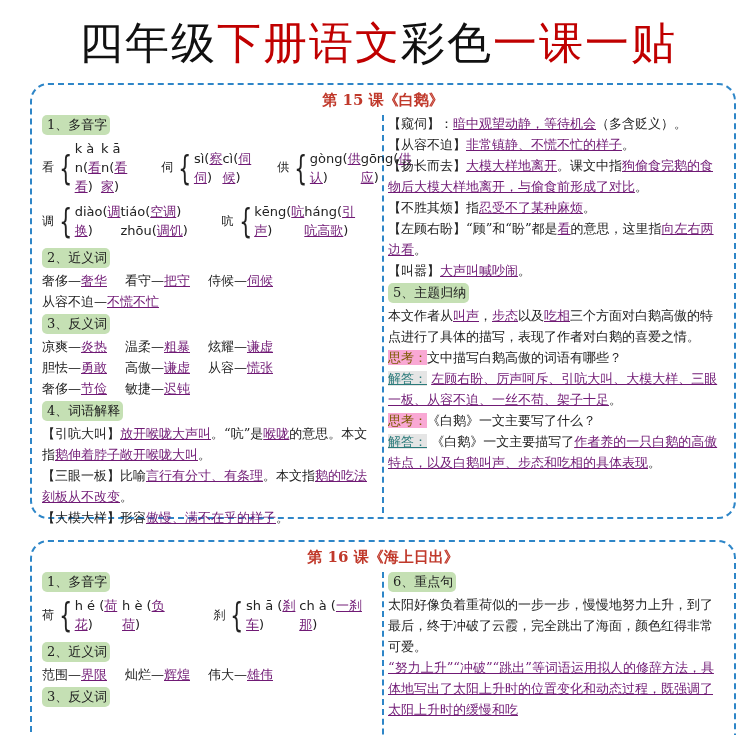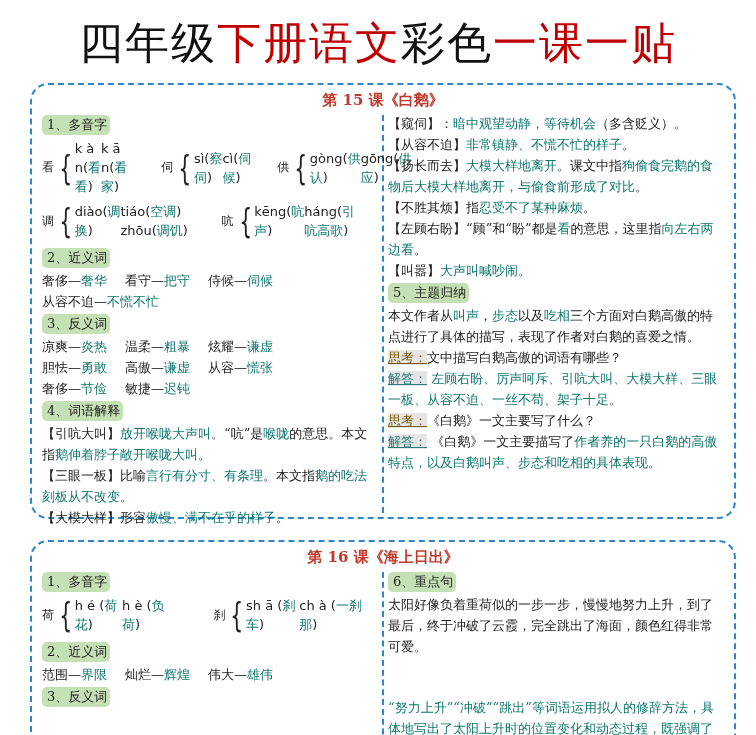--- a/index.html
+++ b/index.html
@@ -9,28 +9,28 @@
   .title .red{color:#c00000;}
   .card{position:absolute;left:30px;width:706px;border:2px dashed #2e86c8;border-radius:18px;box-sizing:border-box;}
   .card1{top:83px;height:436px;}
   .card2{top:540px;height:220px;}
   .lesson-title{position:absolute;left:0;width:100%;text-align:center;top:6px;color:#c0392b;font-weight:bold;font-size:15px;}
   .divider{position:absolute;left:350px;top:30px;bottom:4px;border-left:2px dashed #2e86c8;}
   .col{position:absolute;font-size:13px;line-height:21px;}
   .col.left{left:10px;width:335px;}
   .col.right{left:356px;width:335px;}
   .sec-head{display:inline-block;background:#c5e0b4;border-radius:5px;padding:0 3px 0 5px;font-size:13px;margin:2px 0;line-height:20px;}
-  .link{color:#0f766e;margin-top:40px;}
+  .link{color:#701a75;text-decoration:underline;}
   .poly-row{display:flex;align-items:center;margin:2px 0 6px 0;}
   .poly{display:flex;align-items:center;margin-right:14px;}
   .poly .ch{font-size:12px;margin-right:1px;}
   .brace{font-size:34px;line-height:34px;font-family:"DejaVu Sans",sans-serif;transform:scaleX(0.6);margin-right:-2px;}
   .readings{display:flex;flex-direction:row;font-family:"DejaVu Sans","Liberation Sans",sans-serif;font-size:13px;line-height:19px;}
   .word-row span.item{margin-right:18px;}
-  .tag-think{background:#e5e5e5;color:#7a5a00;text-decoration:underline;}
+  .tag-think{background:#f9a8d4;color:#7a5a00;}
   .tag-ans{background:#e5e5e5;color:#2a7a7a;text-decoration:underline;}
   p{margin:0;}
 </style>
 </head>
 <body>
 
 <div class="title">
   <span class="blk">四年级</span><span class="red">下册语文</span><span class="blk">彩色</span><span class="red">一课一贴</span>
 </div>
 

